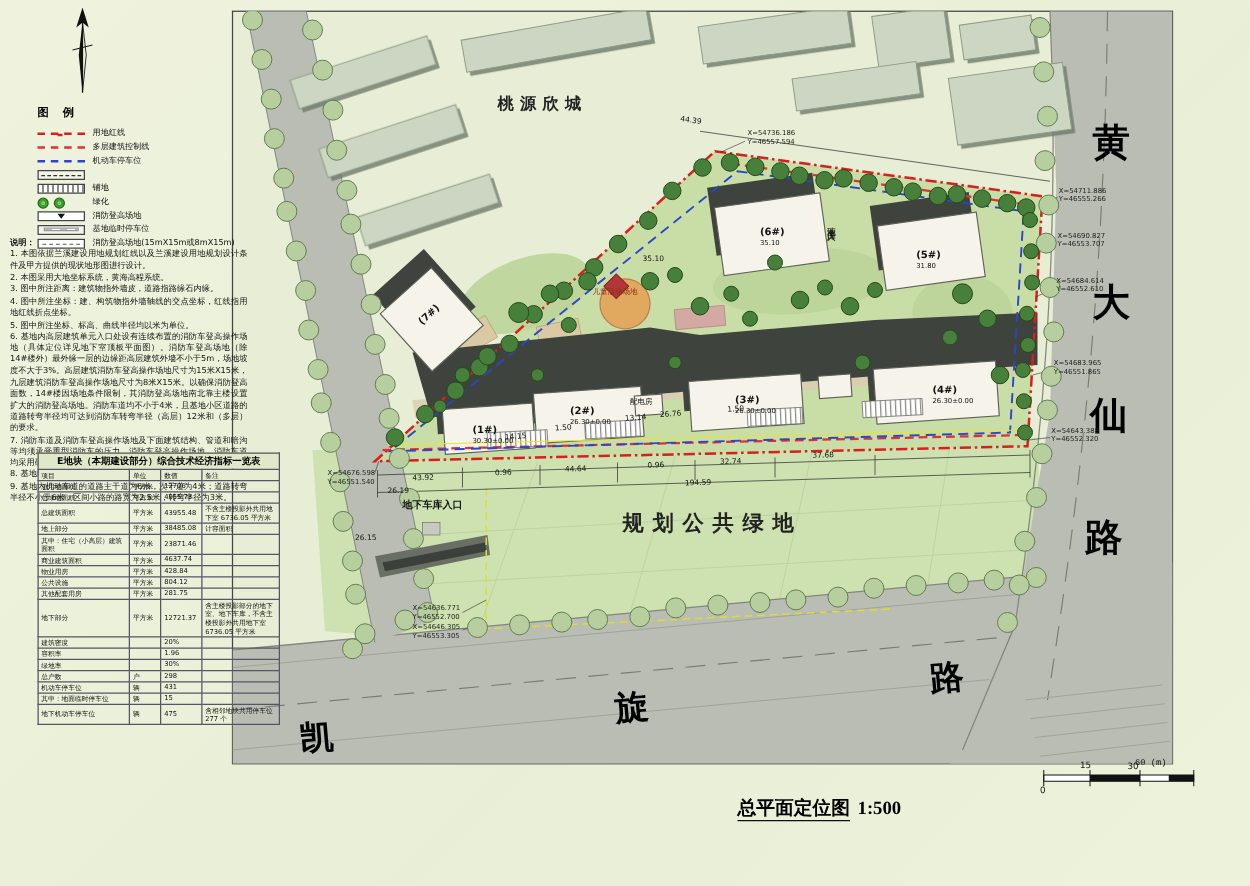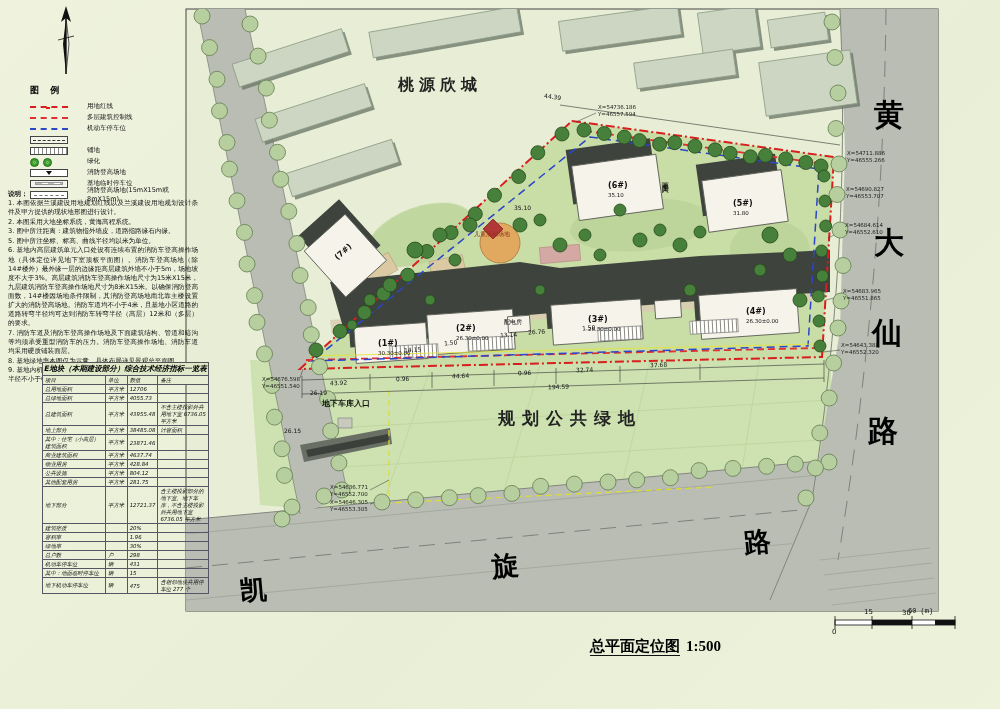--- a/index.html
+++ b/index.html
@@ -14,21 +14,21 @@
   .coord { font-size:5.5px; line-height:1.25; color:#222; }
   .coord span { display:block; }
   .bname { font-size:8px; font-weight:bold; }
   .belev { font-size:5.5px; line-height:1.2; text-align:center; }
   .roadchar { font-family:"Liberation Serif", serif; font-weight:bold; font-size:30px; color:#000; }
   .bigarea { font-family:"Liberation Serif", serif; font-weight:bold; color:#222; }
   .dim { font-size:6px; color:#111; }
   
   #legend { position:absolute; left:30px; top:84px; width:160px; }
   #legend .ttl { font-size:9px; font-weight:bold; letter-spacing:4px; margin-bottom:4px; }
-  .lg-row { display:flex; align-items:center; height:11px;gap:13px; }
+  .lg-row { display:flex; align-items:center; height:11px; }
   .lg-sym { width:38px; height:8px; position:relative; margin-right:6px; flex:none; }
   .lg-lab { font-size:6.5px; color:#111; }
   .sym-line { position:absolute; top:3px; left:0; right:0; height:0; }
   .red-dashdot { border-top:2px dashed #d81e1e; }
   .red-dashdot:after { content:""; position:absolute; top:-1px; left:16px; width:4px; height:2px; background:#d81e1e; }
   .red-dash { border-top:2px dashed #e03030; }
   .blue-dash { border-top:2px dashed #2b46c8; }
   .boxed { border:0.5px solid #444; height:8px; background:#f2f4e6; }
   .boxed .inner { position:absolute; top:3.5px; left:2px; right:2px; border-top:1px dashed #333; }
   .hatchbox { border:0.5px solid #444; height:8px;
@@ -39,21 +39,21 @@
   .entrybox { border:0.5px solid #444; height:8px; background:#fff; display:flex; align-items:center; justify-content:center; }
   .entrybox b { width:0; height:0; border-left:3px solid transparent; border-right:3px solid transparent; border-top:4px solid #111; }
   .parkbox { border:0.5px solid #444; height:8px; background:#f4f4ee; position:relative; }
   .parkbox:after { content:""; position:absolute; inset:1.5px 4px; background:repeating-linear-gradient(90deg,#bbb 0 6px,#fff 6px 12px); border:0.5px solid #999; }
   .firebox { border:0.5px solid #444; height:8px; background:#fff; }
   .firebox .inner { position:absolute; top:3.5px; left:3px; right:3px; border-top:1px dashed #777; }
   #notes { position:absolute; left:8px; top:190px; width:190px; font-size:6.6px; color:#111; text-align:justify; }
   #notes .note-title { font-weight:bold; }
   #notes .note-line { line-height:1.38; text-indent:0; margin-bottom:0.5px; }
   
-  #itable { position:absolute; left:42px; top:362px; width:167px;font-style:italic; }
+  #itable { position:absolute; left:30px; top:362px; width:194px; }
   #itable .tbl-title { font-size:7.5px; font-weight:bold; text-align:center; background:#dfe8c8; padding:1px 0; border:0.5px solid #555; border-bottom:none; }
   #itable table { border-collapse:collapse; width:100%; }
   #itable th, #itable td { border:0.5px solid #556; font-size:5.4px; font-weight:normal; padding:0.5px 2px; height:9px; color:#111; text-align:left; vertical-align:middle; }
   #itable th { background:#e7edd2; }
   #itable td:nth-child(2), #itable td:nth-child(3) { white-space:nowrap; }
   
   #sheet-title { position:absolute; left:552px; top:637px; font-size:15px; }
   #sheet-title .u { font-family:"Liberation Serif", serif; font-weight:bold; border-bottom:1.5px solid #111; padding-bottom:1px;margin-left:38px; }
   #sheet-title .s { font-family:"Liberation Serif", serif; font-weight:bold; margin-left:6px; }
   .sb-lab { position:absolute; font-size:7px; color:#111; }
@@ -429,20 +429,21 @@
       <span class="lg-lab">消防登高场地(15mX15m或8mX15m)</span>
       </div>
   </div>
 
   <div id="notes">
     <div class="note-title">说明：</div>
     <div>
         <div class="note-line">1. 本图依据兰溪建设用地规划红线以及兰溪建设用地规划设计条件及甲方提供的现状地形图进行设计。</div>
         <div class="note-line">2. 本图采用大地坐标系统，黄海高程系统。</div>
         <div class="note-line">3. 图中所注距离：建筑物指外墙皮，道路指路缘石内缘。</div>
+        <div class="note-line">4. 图中所注坐标：建、构筑物指外墙轴线的交点坐标，红线指用地红线折点坐标。</div>
         <div class="note-line">5. 图中所注坐标、标高、曲线半径均以米为单位。</div>
         <div class="note-line">6. 基地内高层建筑单元入口处设有连续布置的消防车登高操作场地（具体定位详见地下室顶板平面图）。消防车登高场地（除14#楼外）最外缘一层的边缘距高层建筑外墙不小于5m，场地坡度不大于3%。高层建筑消防车登高操作场地尺寸为15米X15米，九层建筑消防车登高操作场地尺寸为8米X15米。以确保消防登高面数，14#楼因场地条件限制，其消防登高场地南北靠主楼设置扩大的消防登高场地。消防车道均不小于4米，且基地小区道路的道路转弯半径均可达到消防车转弯半径（高层）12米和（多层）的要求。</div>
         <div class="note-line">7. 消防车道及消防车登高操作场地及下面建筑结构、管道和暗沟等均须承受重型消防车的压力。消防车登高操作场地、消防车道均采用硬质铺装面层。</div>
         <div class="note-line">8. 基地绿地率本图仅为示意，具体布局详见景观总平面图。</div>
         <div class="note-line">9. 基地内机动车道的道路主干道为6米，次干道为4米；道路转弯半径不小于6米，区间小路的路宽为2.5米，转弯半径为3米。</div>
       </div>
   </div>
 
   <div id="itable">
     <div class="tbl-title">E地块（本期建设部分）综合技术经济指标一览表</div>
@@ -555,21 +556,21 @@
           <tr>
             <td>地下机动车停车位</td>
             <td>辆</td>
             <td>475</td>
             <td>含相邻地块共用停车位 277 个</td>
           </tr>
         </tbody>
     </table>
   </div>
 
-  <div class="lbl bigarea" style="left:398px;top:76px;font-size:16px;letter-spacing:5px;">桃源欣城</div>
+  <div class="lbl bigarea" style="left:398px;top:76px;font-size:13px;letter-spacing:5px;">桃源欣城</div>
   <div class="lbl bigarea" style="left:498px;top:410px;font-size:17px;letter-spacing:7px;">规划公共绿地</div>
   <div class="lbl t8" style="left:322px;top:400px;font-weight:bold;">地下车库入口</div>
   <div class="lbl t7" style="left:660px;top:176px;writing-mode:vertical-rl;letter-spacing:1px;">地下车库入口</div>
   <div class="lbl tiny" style="left:504px;top:319px;">配电房</div>
   <div class="lbl tiny" style="left:474px;top:231px;color:#8c2f18;">儿童活动场地</div>
 
   <div class="lbl roadchar" style="left:874px;top:98px;">黄</div>
   <div class="lbl roadchar" style="left:874px;top:226px;">大</div>
   <div class="lbl roadchar" style="left:872px;top:316px;">仙</div>
   <div class="lbl roadchar" style="left:868px;top:414px;">路</div>

